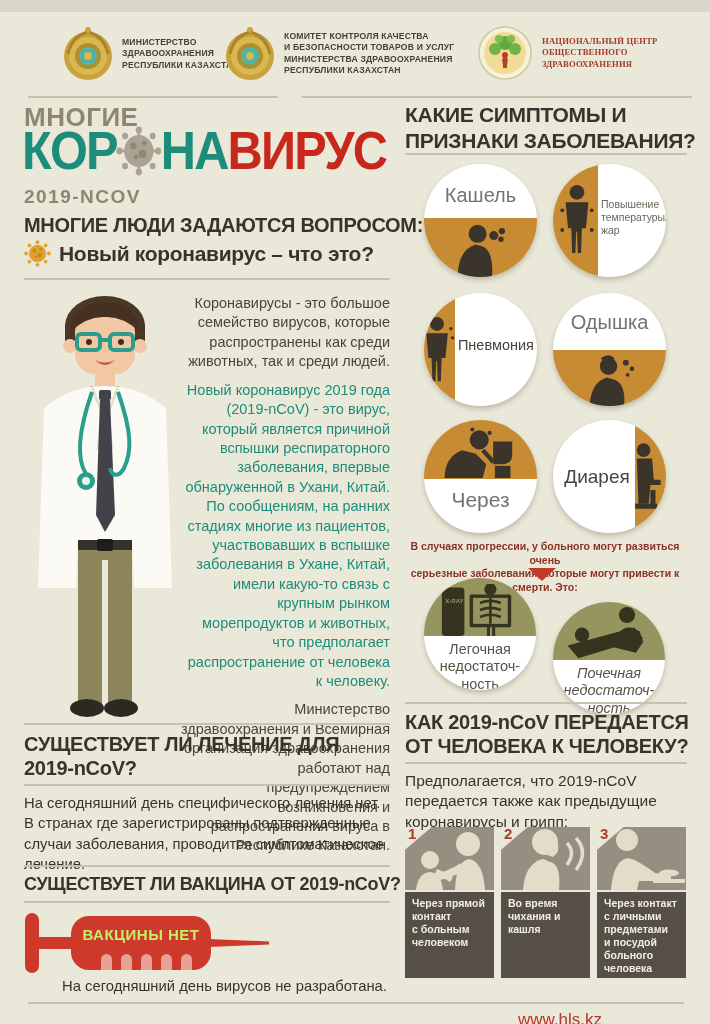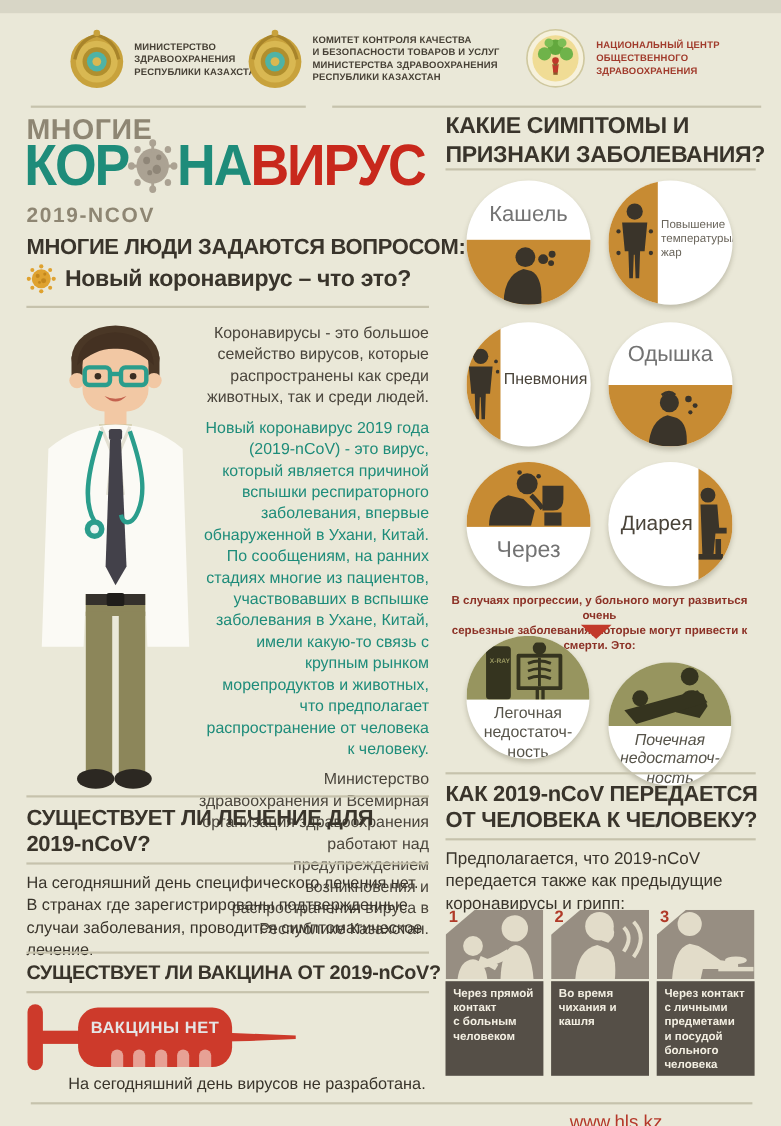--- a/index.html
+++ b/index.html
@@ -37,21 +37,21 @@
   .panel{position:relative;width:89px;}
   .panel .num{position:absolute;top:-2px;left:3px;color:#b03a28;font-size:15px;font-weight:800;z-index:2;}
   .picto{height:63px;background:#978e82;clip-path:polygon(30% 0,100% 0,100% 100%,0 100%,0 36%);position:relative;}
   .caption{margin-top:2px;height:76px;background:#554f47;color:#f3efe2;font-size:10.5px;font-weight:700;line-height:1.24;padding:5px 7px;overflow:hidden;}
   .syr{position:absolute;left:25px;top:897px;width:250px;height:68px;}
   .syr div{position:absolute;background:#cd3a2b;}
   .syr .plunger{left:0;top:4px;width:14px;height:60px;border-radius:7px;}
   .syr .shaft{left:12px;top:28px;width:40px;height:12px;}
   .syr .barrel{left:46px;top:7px;width:140px;height:54px;border-radius:18px;}
   .syr .needle{left:184px;top:30px;width:60px;height:8px;clip-path:polygon(0 0,100% 30%,100% 70%,0 100%);}
-  .syr .barrel .lbl{position:absolute;left:0;top:10px;width:100%;text-align:center;color:#e5e5e5;font-size:15px;font-weight:800;letter-spacing:0.5px;background:none;}
+  .syr .barrel .lbl{position:absolute;left:0;top:10px;width:100%;text-align:center;color:#bef264;font-size:15px;font-weight:800;letter-spacing:0.5px;background:none;}
   .stripes{position:absolute;left:30px;bottom:0;display:flex;gap:9px;background:none !important;}
   .stripes span{width:11px;height:16px;background:#e7a195;border-radius:6px 6px 0 0;display:block;}
   .footer-url{font-size:17px;color:#b5382a;text-align:center;font-weight:400;text-decoration:none;display:block;}
 </style>
 </head>
 <body>
 
 <div id="canvas">
 
   <div class="abs" style="left:0;top:0;width:710px;height:86px;">
@@ -87,21 +87,21 @@
       <circle cx="27" cy="28" r="21" fill="#f0dc95"></circle>
       <rect x="25" y="30" width="4" height="13" fill="#8a5a2a"></rect>
       <circle cx="27" cy="18" r="7" fill="#63a83e"></circle>
       <circle cx="17" cy="24" r="6" fill="#6fb34a"></circle>
       <circle cx="37" cy="24" r="6" fill="#6fb34a"></circle>
       <circle cx="21" cy="14" r="4" fill="#7cbd55"></circle>
       <circle cx="33" cy="14" r="4" fill="#7cbd55"></circle>
       <circle cx="27" cy="30" r="3" fill="#c0392b"></circle>
       <path d="M24 33 q3 4 6 0 l-1 8 h-4 z" fill="#c0392b"></path>
     </svg>
-    <div class="abs head-org red pre" style="left:542px;top:24px;">НАЦИОНАЛЬНЫЙ ЦЕНТР
+    <div class="abs head-org red pre" style="left:542px;top:24px;font-family:Liberation Serif, serif;">НАЦИОНАЛЬНЫЙ ЦЕНТР
 ОБЩЕСТВЕННОГО
 ЗДРАВООХРАНЕНИЯ</div>
   </div>
   <div class="hline" style="left:28px;top:84px;width:250px;"></div>
   <div class="hline" style="left:302px;top:84px;width:390px;"></div>
 
   <div class="abs eyebrow" style="left:24px;top:90px;">МНОГИЕ</div>
 
   <div class="abs title-row" style="left:22px;top:112px;">
     <span class="title-big teal">КОР</span>

